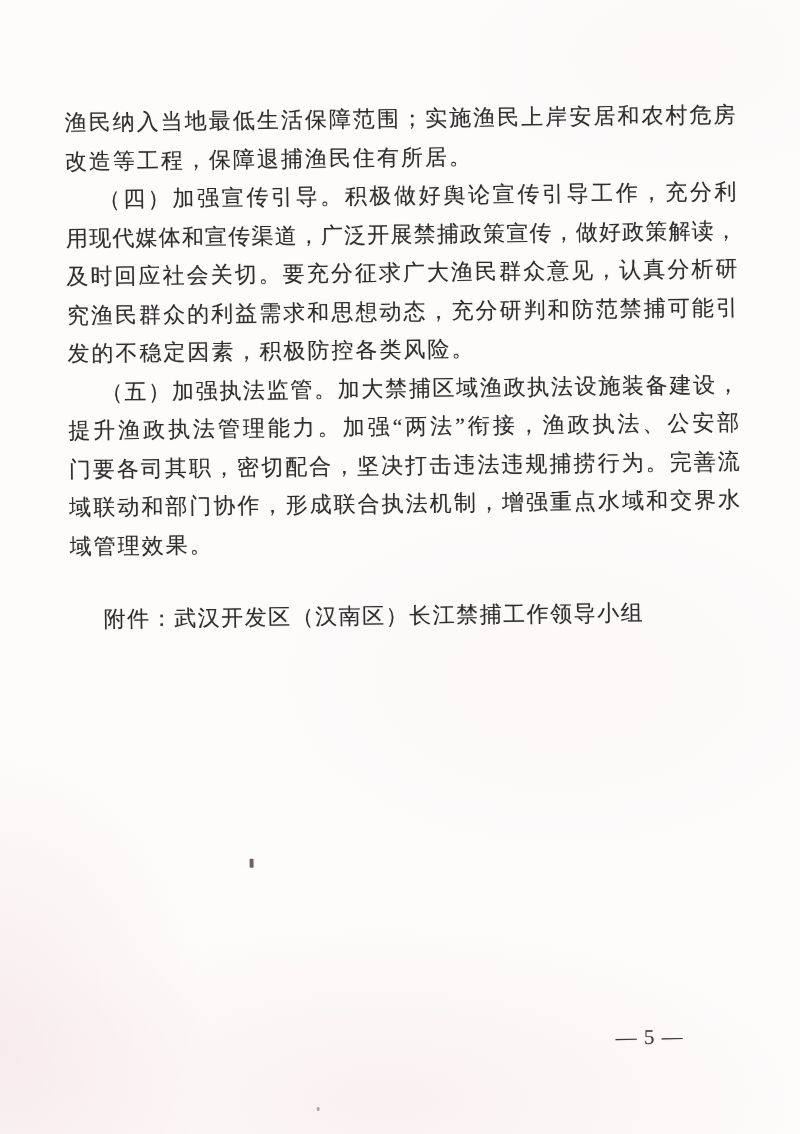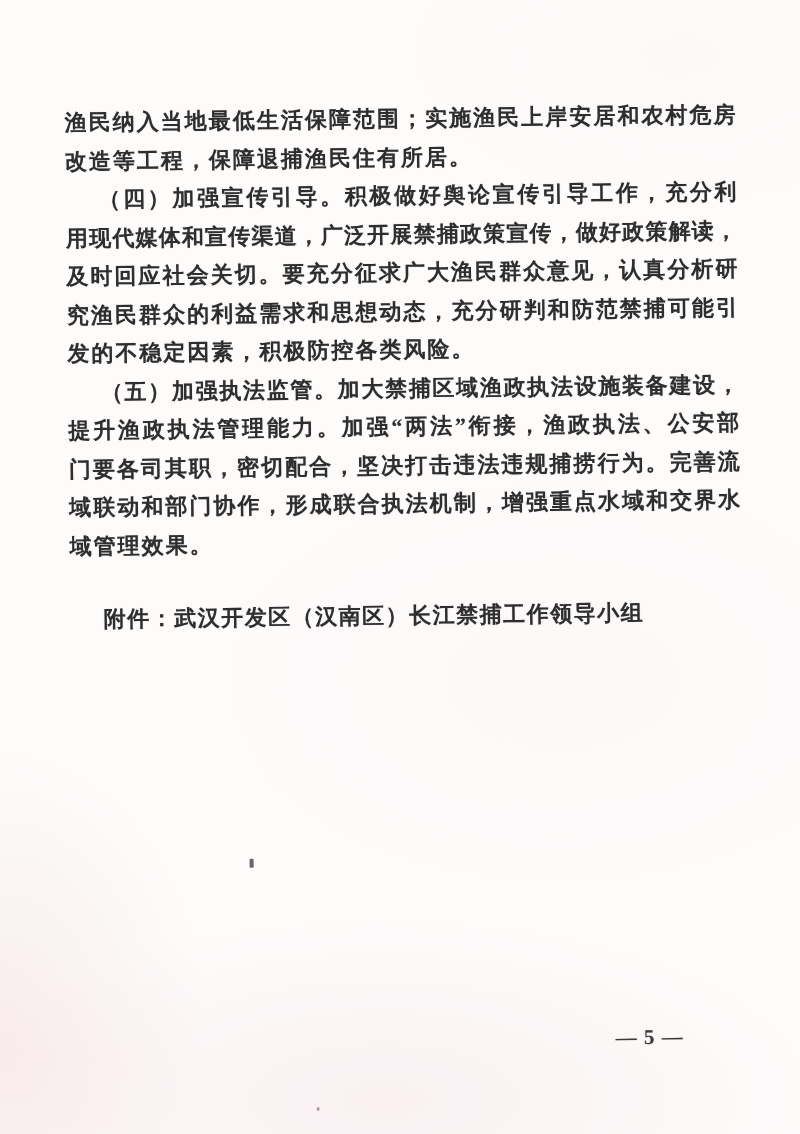--- a/index.html
+++ b/index.html
@@ -17,21 +17,20 @@
     width: 800px;
     height: 1134px;
     font-family: "Liberation Serif", "DejaVu Serif", serif;
     color: #2e2e2e;
     background:
       radial-gradient(620px 260px at 48% 97%, rgba(238,198,210,0.22), rgba(255,255,255,0) 70%),
       radial-gradient(300px 420px at 0% 92%, rgba(236,192,202,0.28), rgba(255,255,255,0) 70%),
       radial-gradient(500px 300px at 70% 60%, rgba(245,220,226,0.12), rgba(255,255,255,0) 70%),
       radial-gradient(400px 220px at 85% 5%, rgba(246,222,226,0.10), rgba(255,255,255,0) 70%),
       #fdfcfb;
-    font-weight: bold;
   }
   .tilt {
     position: absolute;
     inset: 0;
     transform: rotate(-0.7deg);
     transform-origin: 50% 50%;
   }
   .content {
     position: absolute;
     left: 70px;

